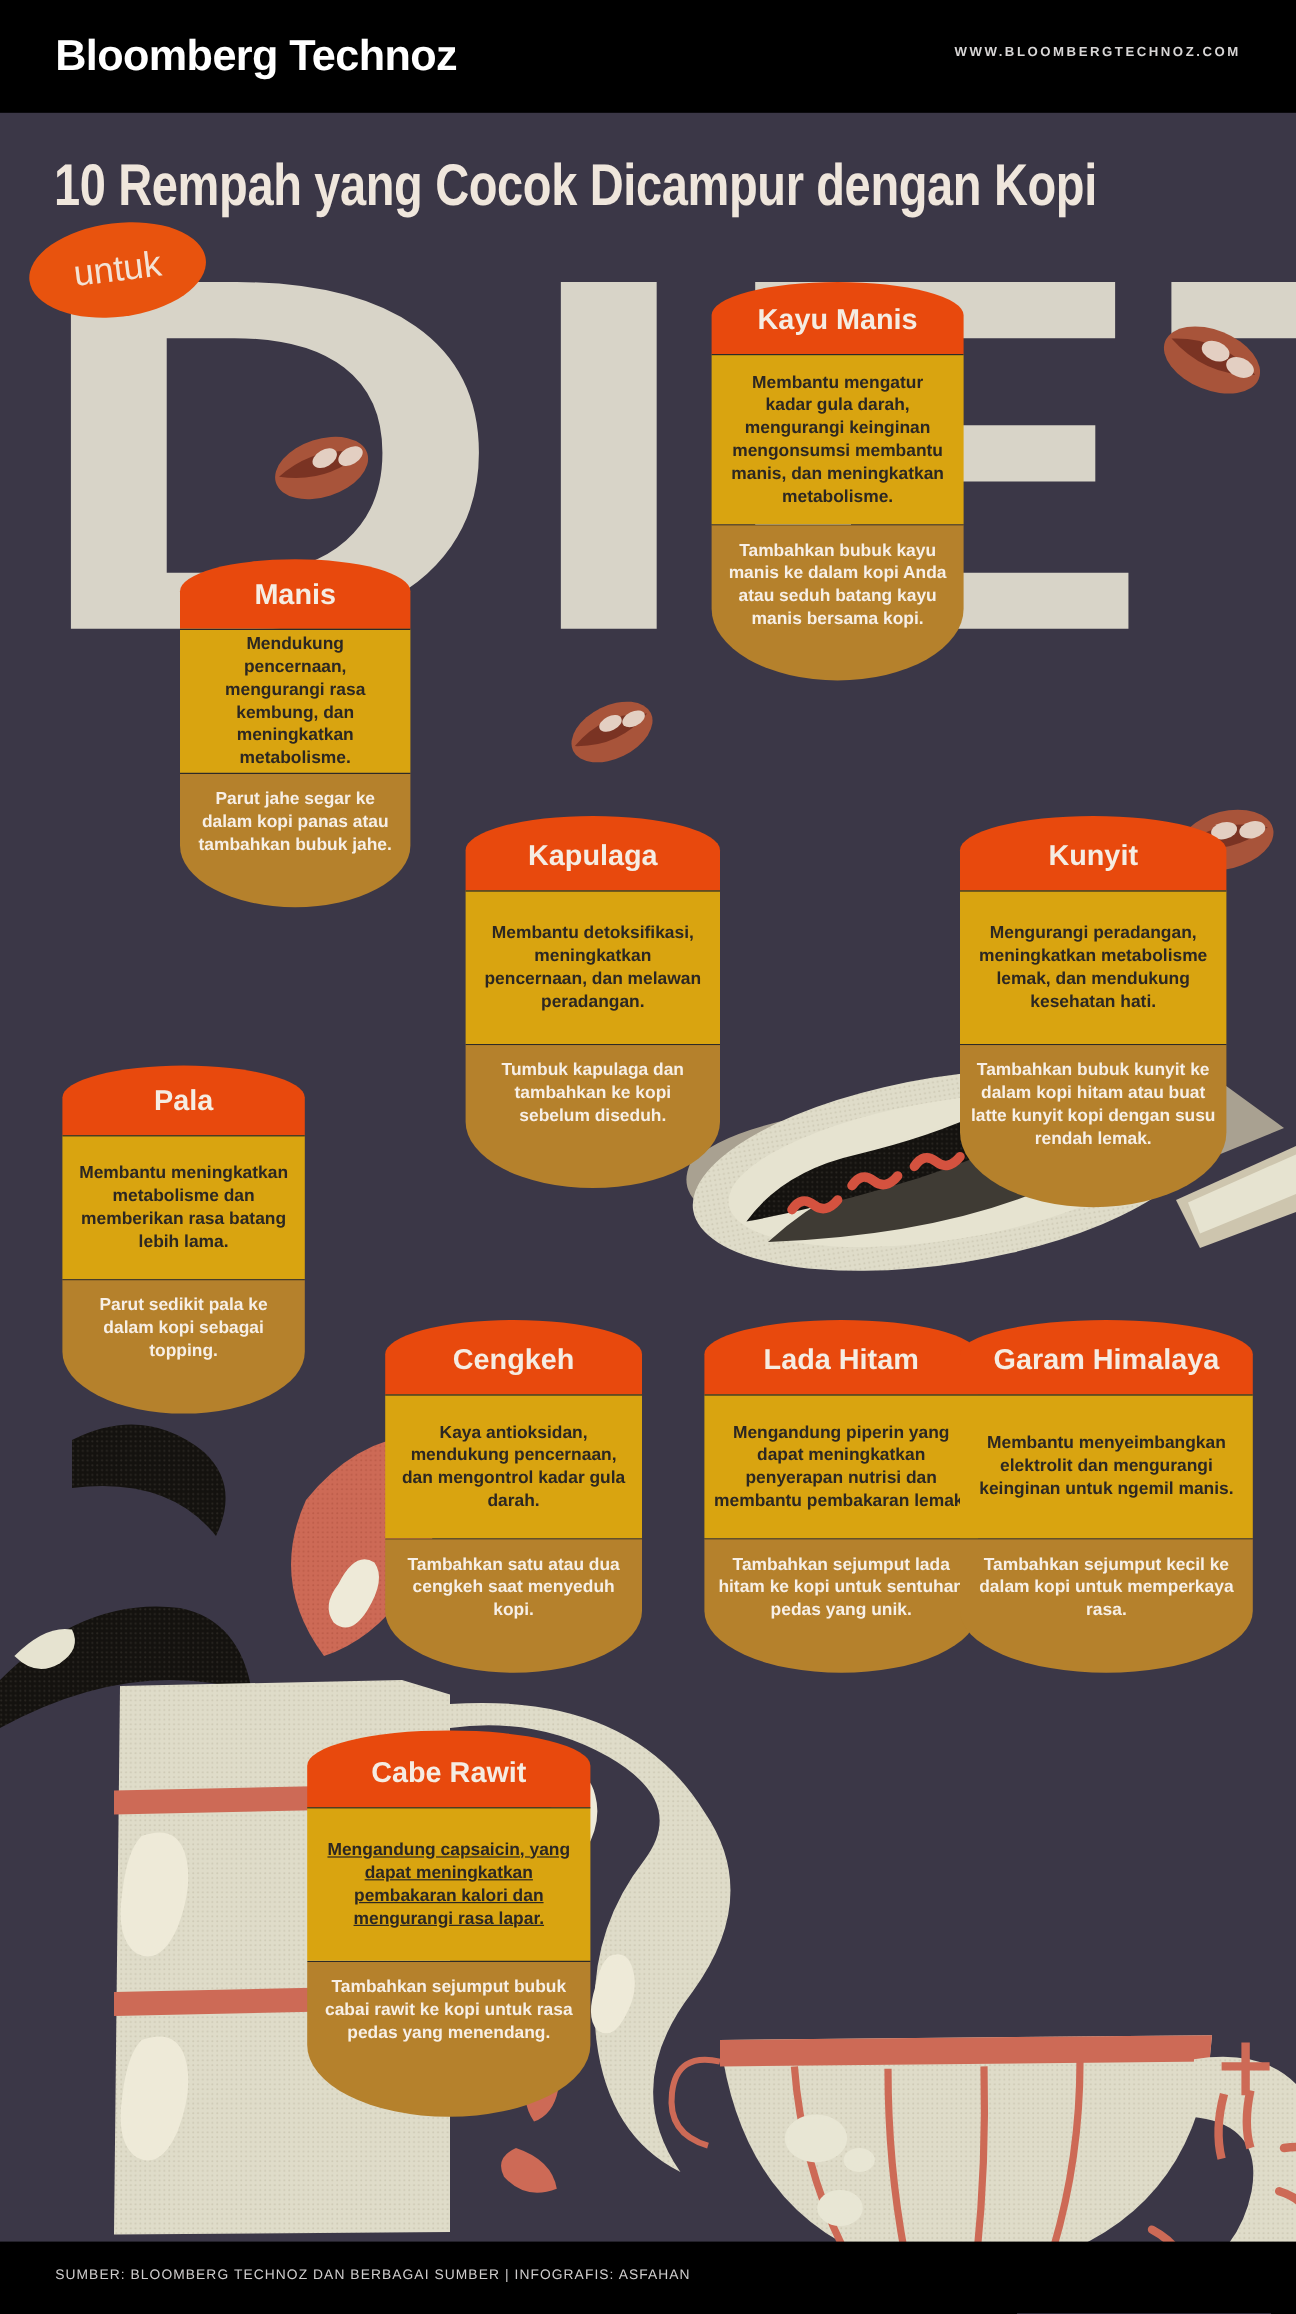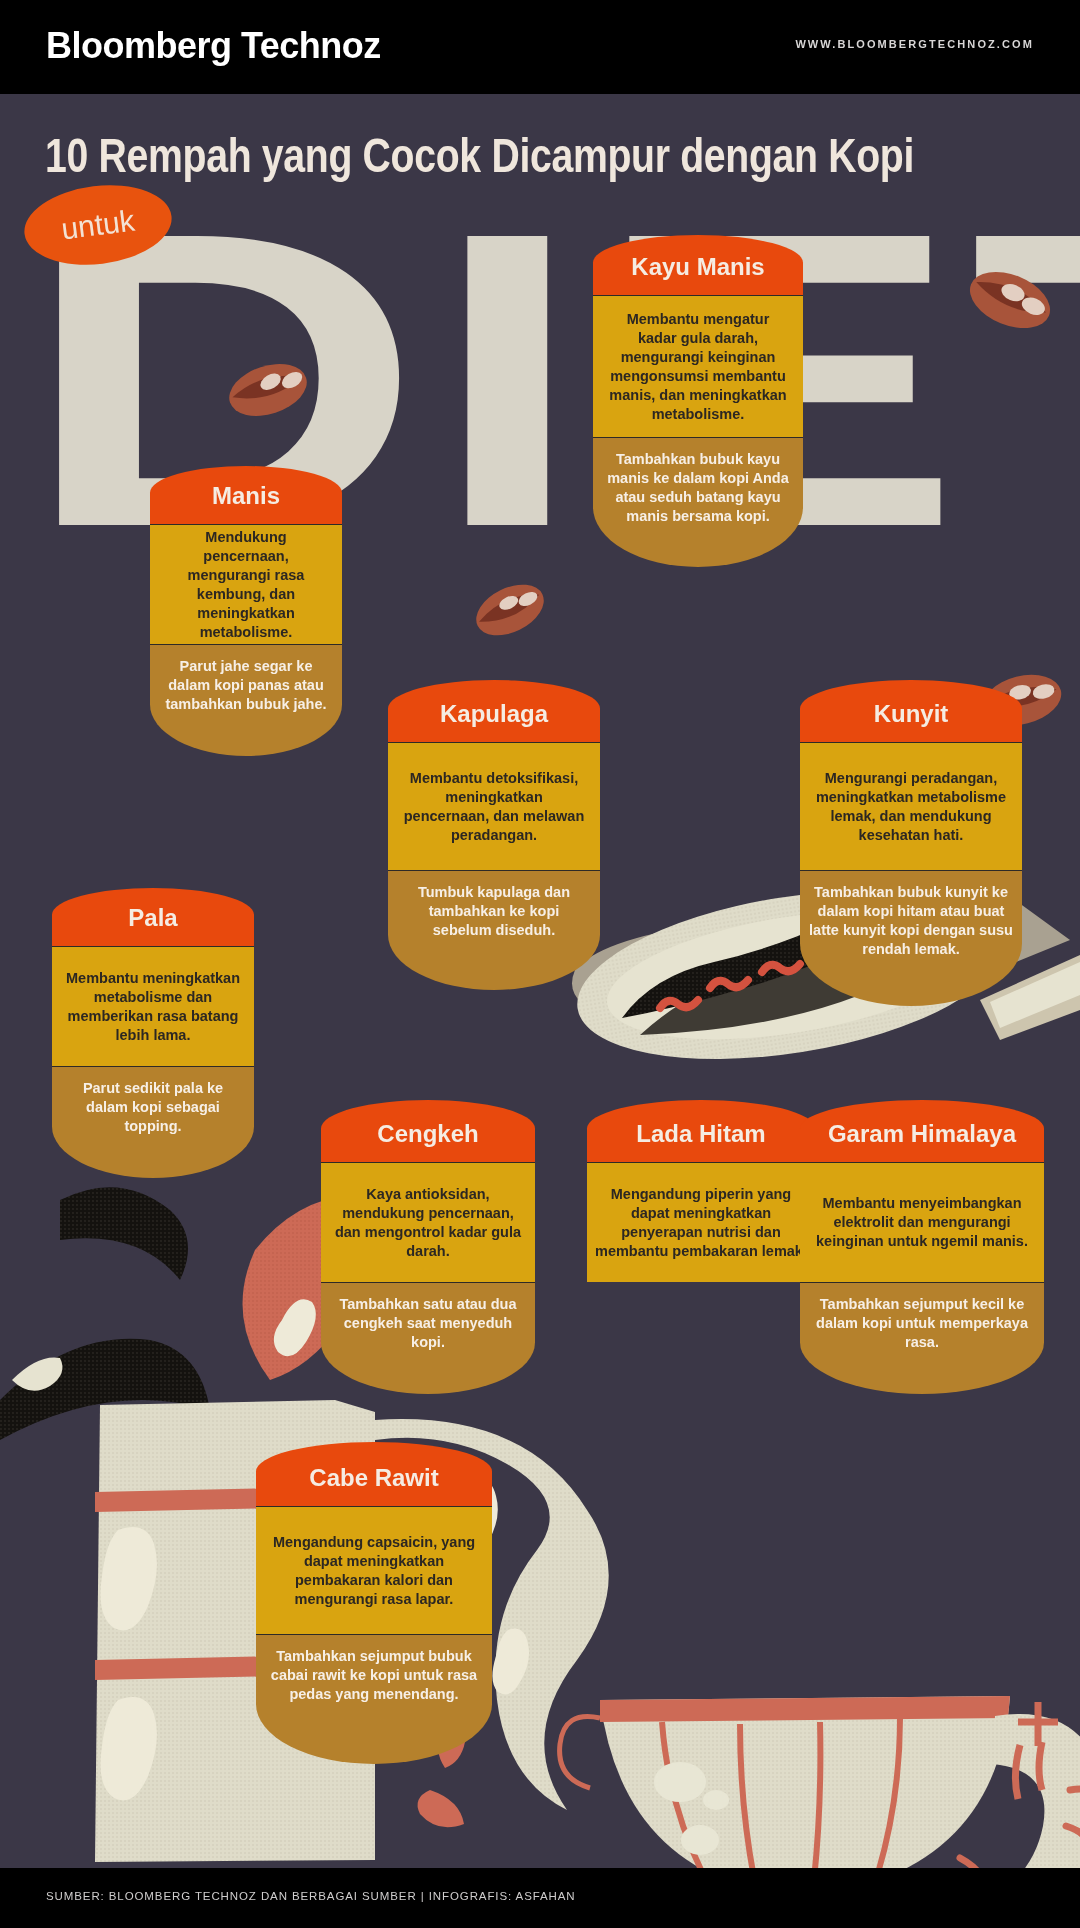--- a/index.html
+++ b/index.html
@@ -290,39 +290,42 @@
       </div>
   </div>
 
   <div class="card" style="left:587px;top:1100px;width:228px;">
     <div class="head" style="height:62px;font-size:24px;">
       <span>Lada Hitam</span>
       </div>
     <div class="body" style="height:120px;font-size:14.5px;line-height:19px;padding:6px 6px;">
         <span>Mengandung piperin yang dapat meningkatkan penyerapan nutrisi dan membantu pembakaran lemak.</span>
       </div>
+    <div class="foot" style="height:112px;font-size:14.5px;line-height:19px;padding:0 8px;">
+        <span>Tambahkan sejumput lada hitam ke kopi untuk sentuhan pedas yang unik.</span>
+      </div>
   </div>
 
   <div class="card" style="left:800px;top:1100px;width:244px;">
     <div class="head" style="height:62px;font-size:24px;">
       <span>Garam Himalaya</span>
       </div>
     <div class="body" style="height:120px;font-size:14.5px;line-height:19px;padding:6px 6px;">
         <span>Membantu menyeimbangkan elektrolit dan mengurangi keinginan untuk ngemil manis.</span>
       </div>
     <div class="foot" style="height:112px;font-size:14.5px;line-height:19px;padding:0 12px;">
         <span>Tambahkan sejumput kecil ke dalam kopi untuk memperkaya rasa.</span>
       </div>
   </div>
 
   <div class="card" style="left:256px;top:1442px;width:236px;">
     <div class="head" style="height:64px;font-size:24px;">
       <span>Cabe Rawit</span>
       </div>
-    <div class="body" style="height:128px;font-size:14.5px;line-height:19px;padding:16px 8px;">
+    <div class="body" style="height:128px;font-size:14.5px;line-height:19px;padding:16px 8px;text-decoration:underline;">
         <span>Mengandung capsaicin, yang dapat meningkatkan pembakaran kalori dan mengurangi rasa lapar.</span>
       </div>
     <div class="foot" style="height:130px;font-size:14.5px;line-height:19px;padding:0 6px;">
         <span>Tambahkan sejumput bubuk cabai rawit ke kopi untuk rasa pedas yang menendang.</span>
       </div>
   </div>
 
 
   <div class="footbar">
     <div class="src">SUMBER: BLOOMBERG TECHNOZ DAN BERBAGAI SUMBER | INFOGRAFIS: ASFAHAN</div>

